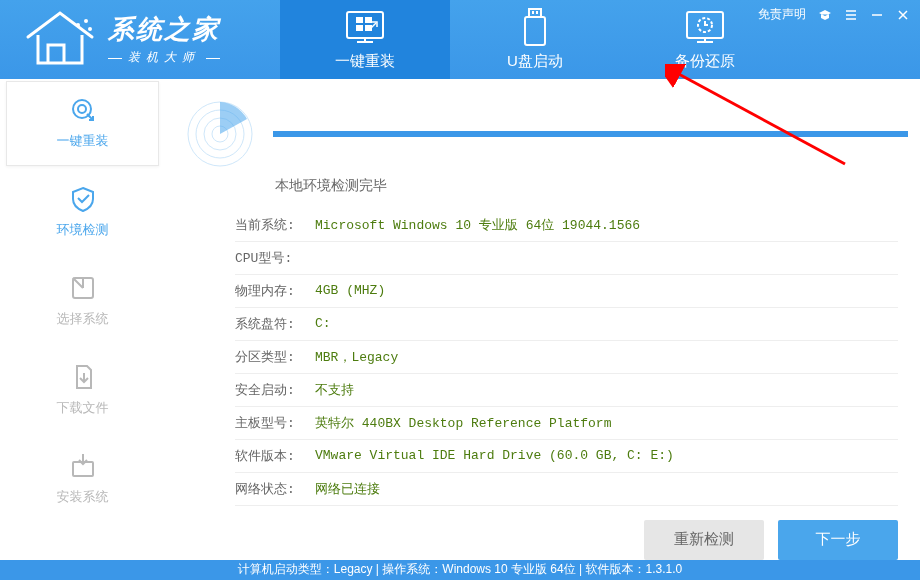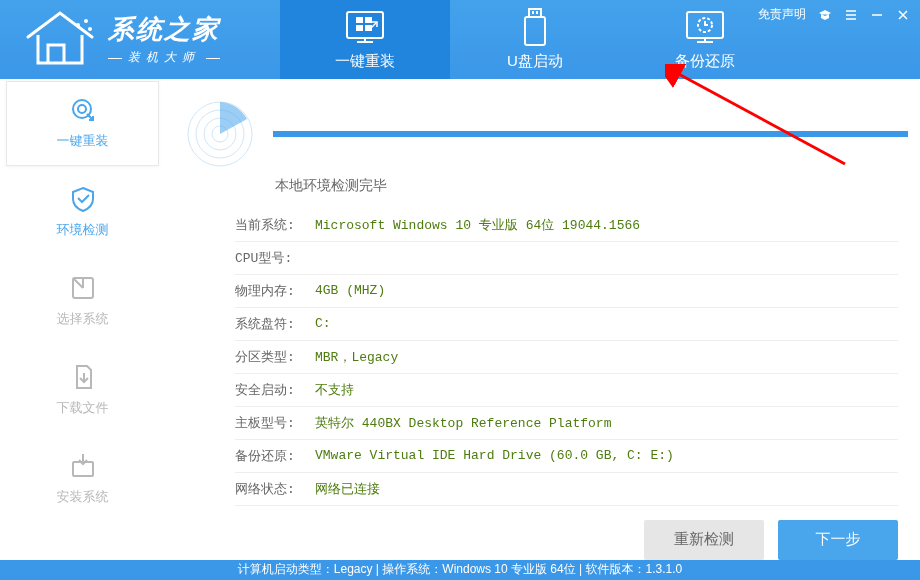--- a/index.html
+++ b/index.html
@@ -216,21 +216,21 @@
           </div>
         <div class="info-row">
             <div class="info-label">安全启动:</div>
             <div class="info-value">不支持</div>
           </div>
         <div class="info-row">
             <div class="info-label">主板型号:</div>
             <div class="info-value">英特尔 440BX Desktop Reference Platform</div>
           </div>
         <div class="info-row">
-            <div class="info-label">备份还原:</div>
+            <div class="info-label">软件版本:</div>
             <div class="info-value">VMware Virtual IDE Hard Drive  (60.0 GB, C: E:)</div>
           </div>
         <div class="info-row">
             <div class="info-label">网络状态:</div>
             <div class="info-value">网络已连接</div>
           </div>
       </div>
 
       <div class="actions">
         <div class="btn btn-secondary">重新检测</div>

